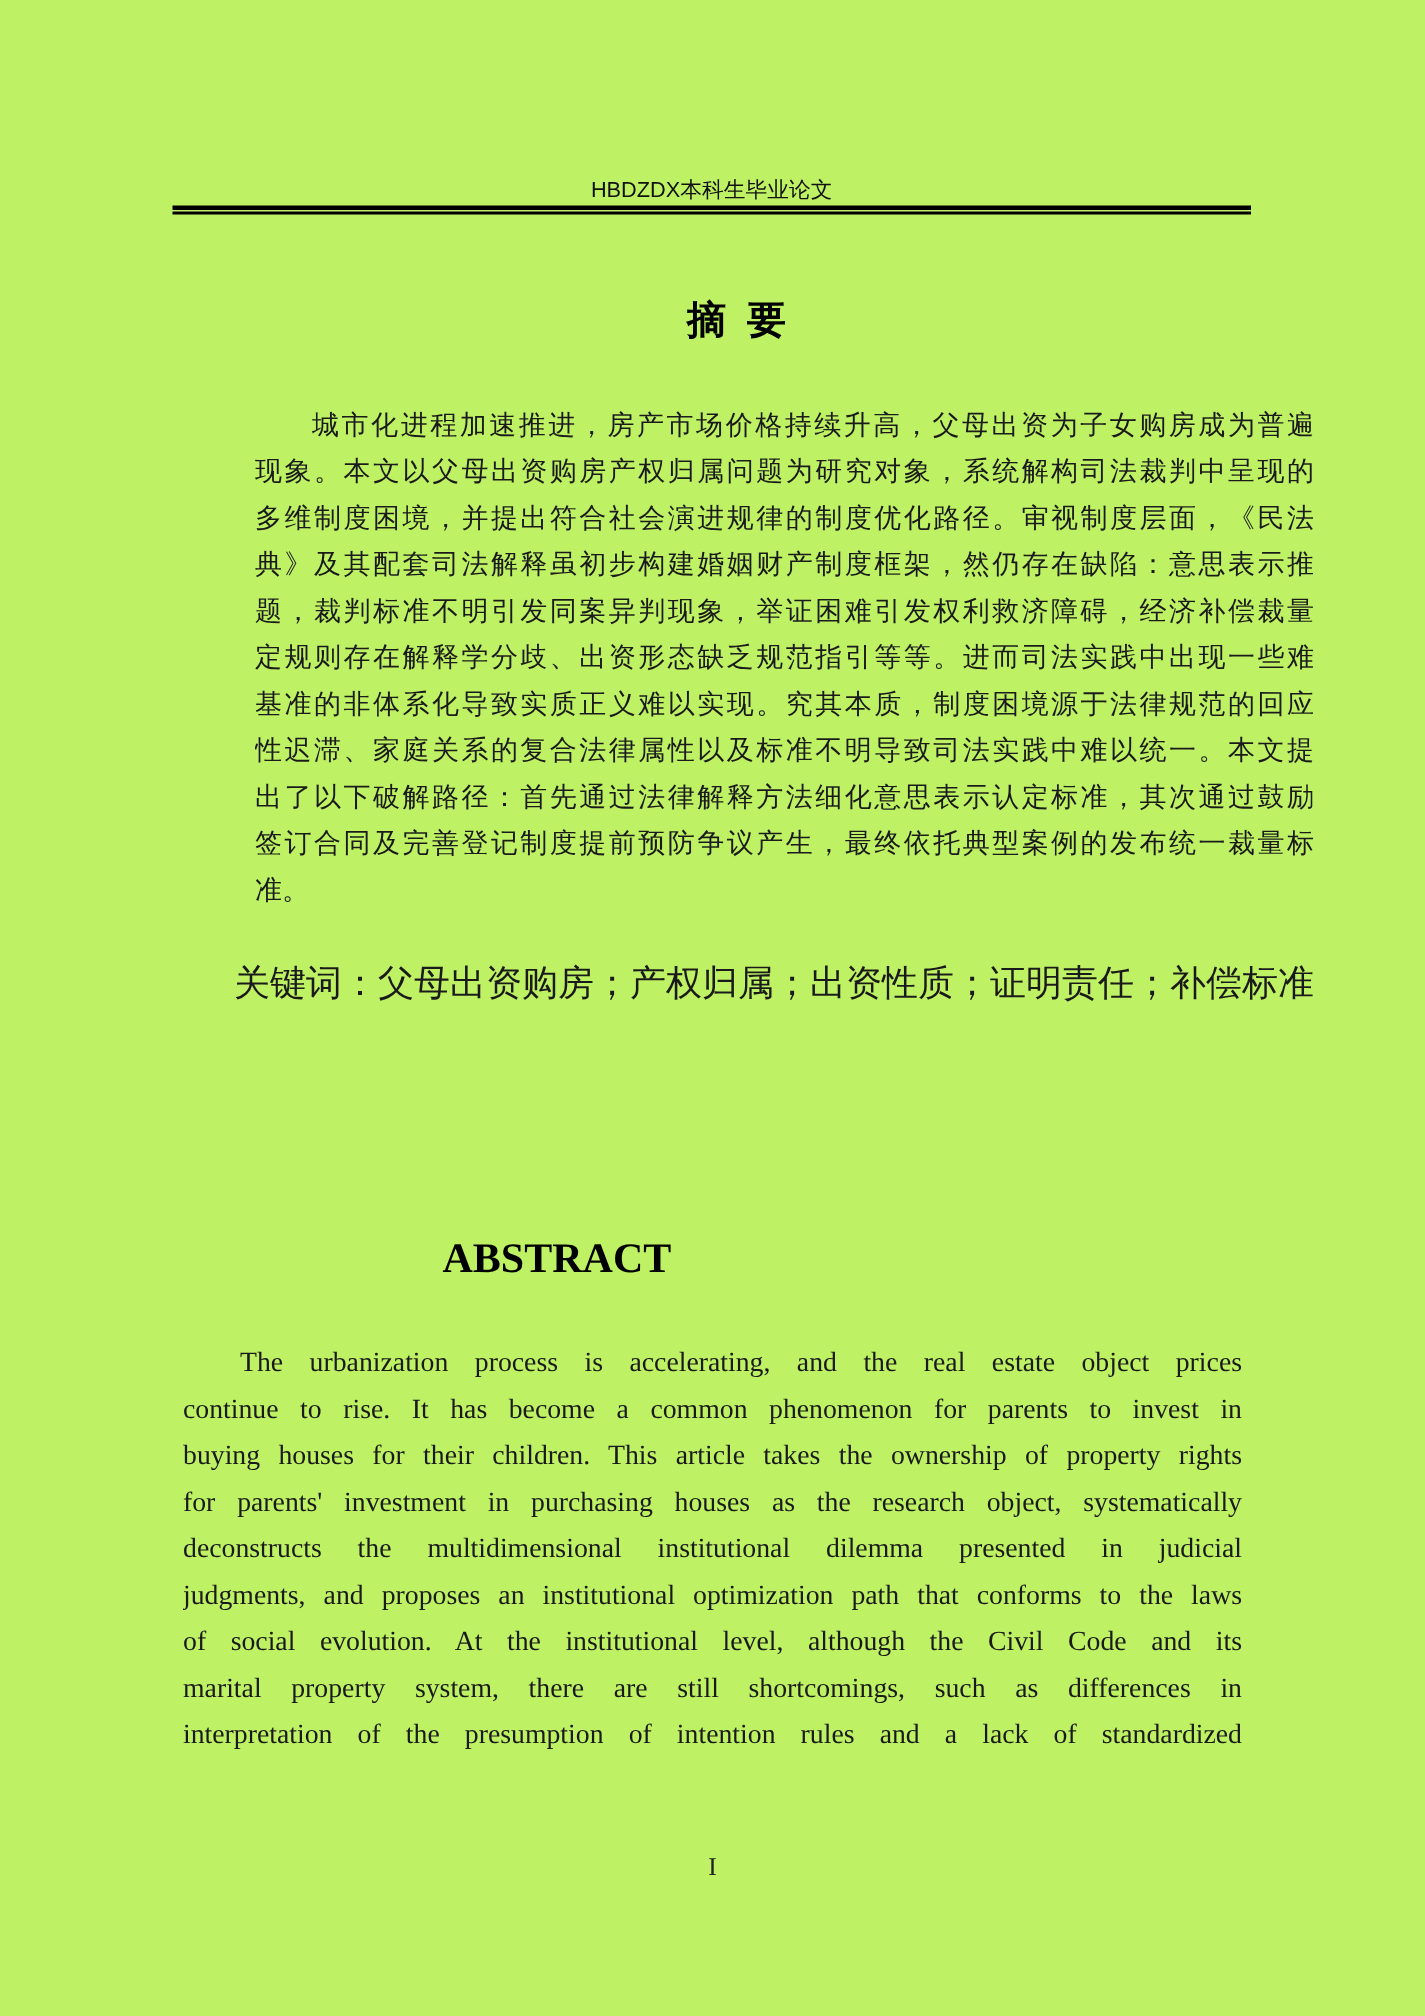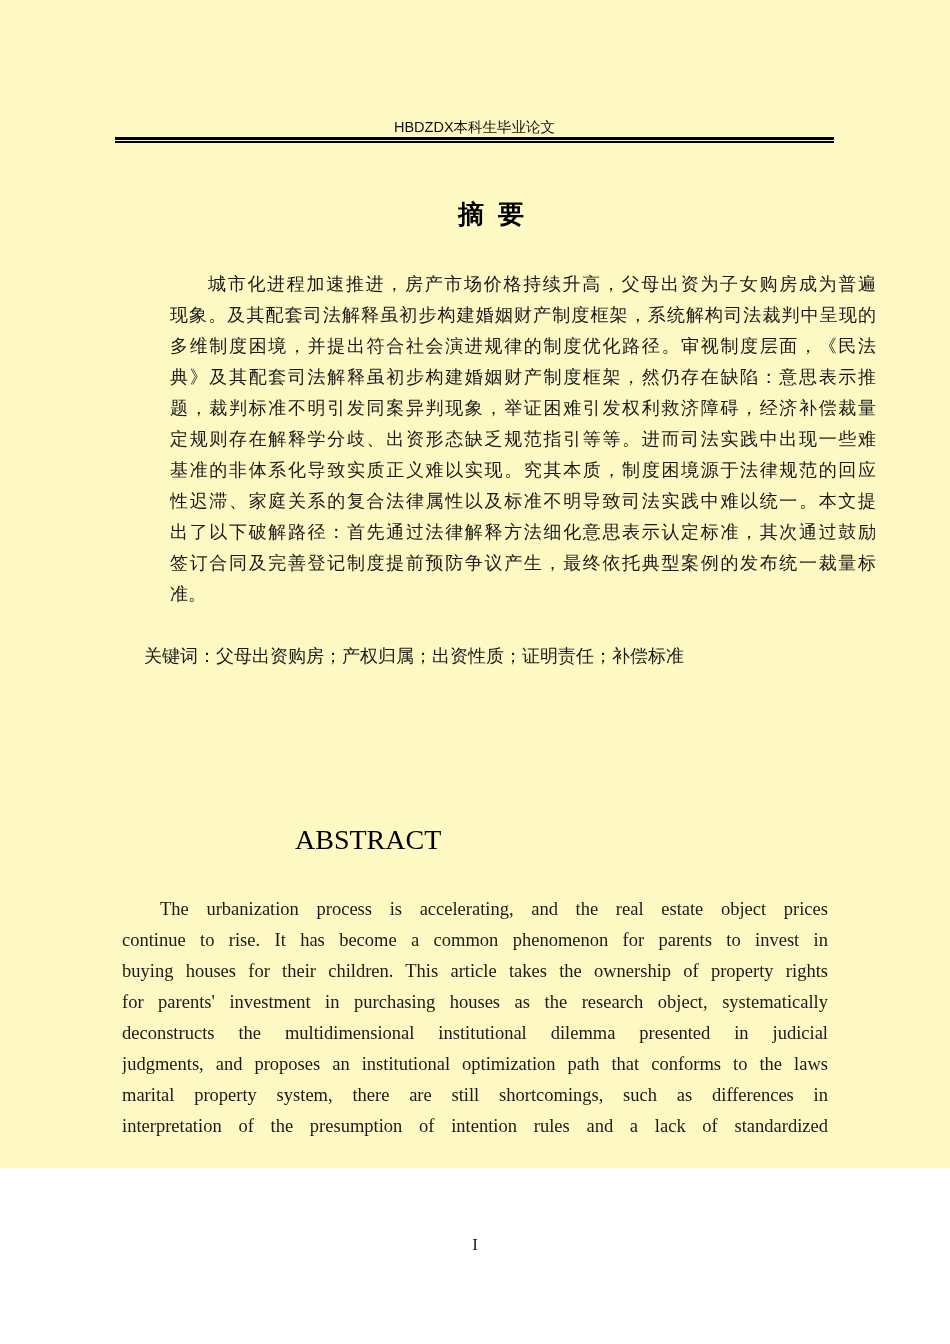--- a/index.html
+++ b/index.html
@@ -12,22 +12,22 @@
       height: 1344px;
       position: relative;
       overflow: hidden;
       color: #000000;
       font-family: "DejaVu Serif", "Liberation Serif", serif;
     }
     .page {
       position: absolute;
       left: 0; top: 0;
       width: 950px;
-      height: 1168px;
-      background: #fef9c3;
+      height: 1344px;
+      background: #bef264;
     }
     .running-header {
       position: absolute;
       left: 115px;
       width: 719px;
       top: 118px;
       text-align: center;
       font-family: "Liberation Sans Narrow", "Liberation Sans", sans-serif;
       font-size: 14.5px;
       line-height: 18px;
@@ -79,34 +79,34 @@
       color: #1a1a1a;
       text-align: justify;
       text-align-last: justify;
       white-space: nowrap;
       overflow: hidden;
     }
     .cn-line.indent { padding-left: 38px; }
     .cn-line.last { text-align-last: left; }
     .keywords {
       position: absolute;
-      left: 144px;
+      left: 156px;
       top: 640px;
       line-height: 31px;
       font-family: "DejaVu Sans", sans-serif;
-      font-size: 18px;
+      font-size: 24px;
       color: #1a1a1a;
       white-space: nowrap;
     }
     .en-title {
       position: absolute;
       left: 295px;
       top: 822px;
       font-family: "Liberation Serif", serif;
-      font-weight: normal;
+      font-weight: bold;
       font-size: 28px;
       line-height: 36px;
     }
     .en-body {
       position: absolute;
       left: 122px;
       width: 706px;
       top: 894px;
     }
     .en-line {
@@ -140,21 +140,21 @@
 <div class="page">
 
   <div class="running-header">HBDZDX本科生毕业论文</div>
   <div class="header-rule-thick"></div>
   <div class="header-rule-thin"></div>
 
   <div class="cn-title"><span>摘</span><span class="gap"></span><span>要</span></div>
 
   <div class="cn-body">
     <div class="cn-line indent">城市化进程加速推进，房产市场价格持续升高，父母出资为子女购房成为普遍</div>
-    <div class="cn-line">现象。及其配套司法解释虽初步构建婚姻财产制度框架，系统解构司法裁判中呈现的</div>
+    <div class="cn-line">现象。本文以父母出资购房产权归属问题为研究对象，系统解构司法裁判中呈现的</div>
     <div class="cn-line">多维制度困境，并提出符合社会演进规律的制度优化路径。审视制度层面，《民法</div>
     <div class="cn-line">典》及其配套司法解释虽初步构建婚姻财产制度框架，然仍存在缺陷：意思表示推</div>
     <div class="cn-line">题，裁判标准不明引发同案异判现象，举证困难引发权利救济障碍，经济补偿裁量</div>
     <div class="cn-line">定规则存在解释学分歧、出资形态缺乏规范指引等等。进而司法实践中出现一些难</div>
     <div class="cn-line">基准的非体系化导致实质正义难以实现。究其本质，制度困境源于法律规范的回应</div>
     <div class="cn-line">性迟滞、家庭关系的复合法律属性以及标准不明导致司法实践中难以统一。本文提</div>
     <div class="cn-line">出了以下破解路径：首先通过法律解释方法细化意思表示认定标准，其次通过鼓励</div>
     <div class="cn-line">签订合同及完善登记制度提前预防争议产生，最终依托典型案例的发布统一裁量标</div>
     <div class="cn-line last">准。</div>
   </div>
@@ -163,19 +163,20 @@
 
   <div class="en-title">ABSTRACT</div>
 
   <div class="en-body">
     <div class="en-line indent">The urbanization process is accelerating, and the real estate object prices</div>
     <div class="en-line">continue to rise. It has become a common phenomenon for parents to invest in</div>
     <div class="en-line">buying houses for their children. This article takes the ownership of property rights</div>
     <div class="en-line">for parents' investment in purchasing houses as the research object, systematically</div>
     <div class="en-line">deconstructs the multidimensional institutional dilemma presented in judicial</div>
     <div class="en-line">judgments, and proposes an institutional optimization path that conforms to the laws</div>
+    <div class="en-line">of social evolution. At the institutional level, although the Civil Code and its</div>
     <div class="en-line">marital property system, there are still shortcomings, such as differences in</div>
     <div class="en-line">interpretation of the presumption of intention rules and a lack of standardized</div>
   </div>
 
   <div class="page-number">I</div>
 
 </div>
 
 </body></html>

